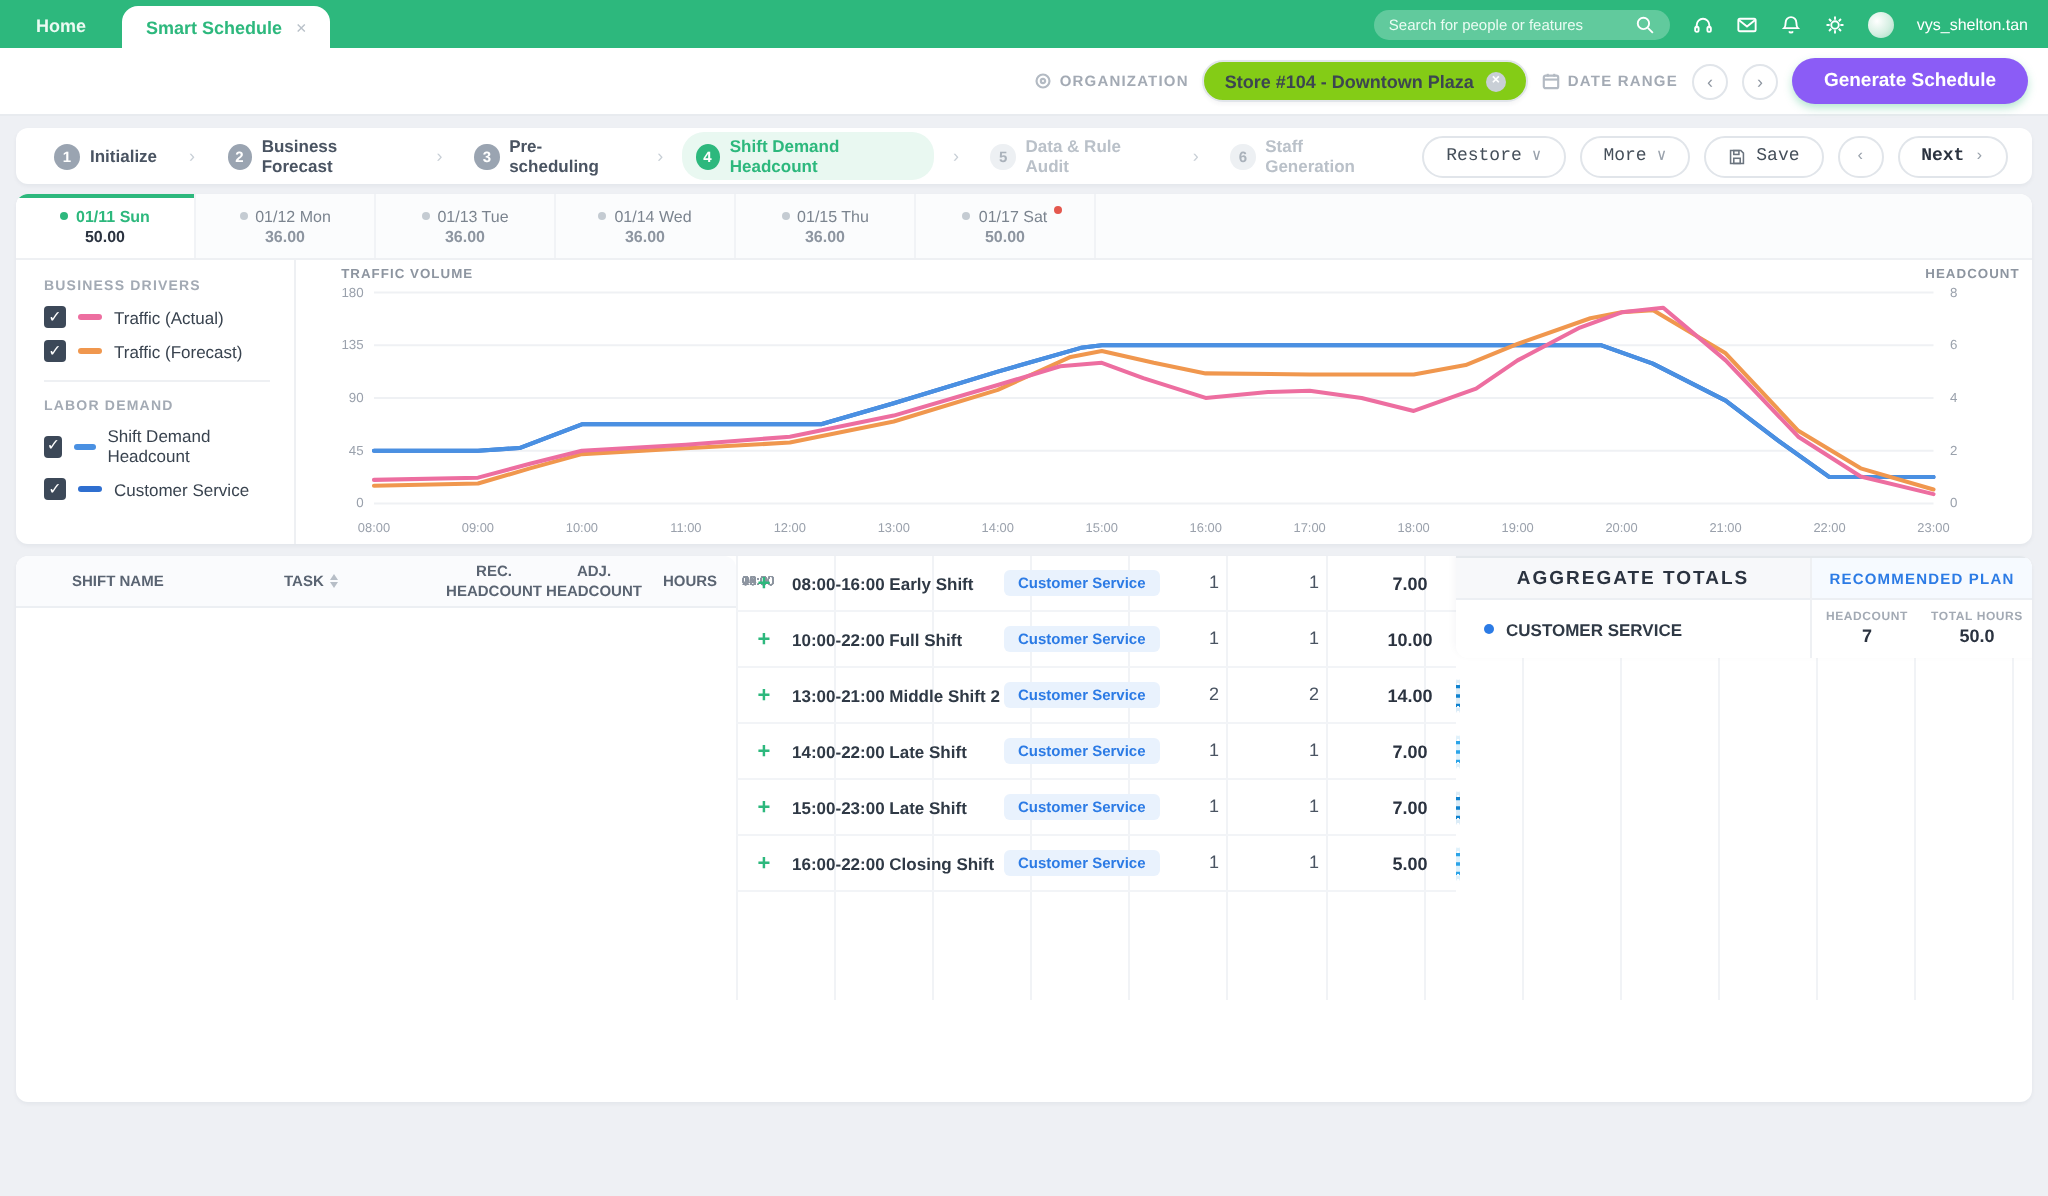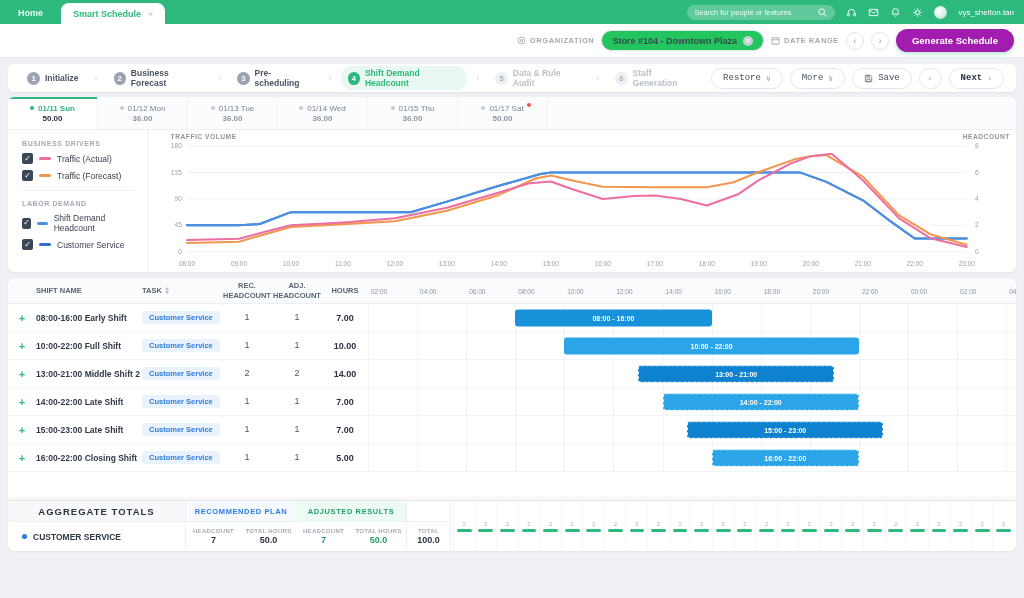--- a/index.html
+++ b/index.html
@@ -28,28 +28,28 @@
   .h-title { font-size:15px; font-weight:bold; letter-spacing:.2px; }
   .wh-badge { display:flex; align-items:center; gap:7px; background:#e9f8f1; border:1px solid #cdeedd;
     border-radius:6px; padding:3px 12px 3px 8px; }
   .wh-ic { width:15px; height:15px; border-radius:50%; background:#d5f2e4; display:flex; align-items:center; justify-content:center; }
   .wh-ic svg { width:10px; height:10px; stroke:#2db87d; fill:none; stroke-width:1.4; }
   .wh-lbl { font-size:6.5px; font-weight:bold; color:#2db87d; letter-spacing:.5px; }
   .wh-val { font-size:12px; font-weight:bold; color:#1d7f58; }
   .h-right { margin-left:auto; display:flex; align-items:center; gap:7px; }
   .cap-lbl { font-size:7.5px; font-weight:bold; color:#a3aab4; letter-spacing:.6px; display:flex; align-items:center; gap:4px; }
   .cap-lbl svg { width:9px; height:9px; stroke:#b3bac3; fill:none; stroke-width:1.2; }
-  .pill { border:1px solid #e1e5ea; border-radius:14px; background:#22c55e; font-size:9px; color:#3c4650;
+  .pill { border:1px solid #e1e5ea; border-radius:14px; background:#84cc16; font-size:9px; color:#3c4650;
     display:flex; align-items:center; height:21px; padding:0 10px; gap:6px; }
   .pill.sel { font-weight:bold; box-shadow:0 1px 2px rgba(30,40,60,.05); }
   .clear-dot { width:10px; height:10px; border-radius:50%; background:#c9cfd6; color:#fff; font-size:7px;
     display:flex; align-items:center; justify-content:center; }
   .nav-sq { width:18px; height:18px; border:1px solid #e1e5ea; border-radius:50%; background:#fff;
     color:#8d95a0; font-size:9px; display:flex; align-items:center; justify-content:center; }
-  .gen-btn { background:#a21caf; color:#fff; font-size:9.5px; font-weight:bold; border:none;
+  .gen-btn { background:#8b5cf6; color:#fff; font-size:9.5px; font-weight:bold; border:none;
     border-radius:14px; height:23px; padding:0 16px; box-shadow:0 2px 4px rgba(45,184,125,.35); }
 
   
   .card { background:#fff; border-radius:6px; margin:0 8px; box-shadow:0 1px 2px rgba(25,35,55,.05); }
 
   
   .stepper { margin-top:6px; height:28px; display:flex; align-items:center; padding:0 12px; gap:9px; }
   .step { display:flex; align-items:center; gap:5px; padding:2px 7px; border-radius:11px; }
   .step .n { width:13px; height:13px; border-radius:50%; font-size:7.5px; display:flex; align-items:center;
     justify-content:center; font-weight:bold; }
@@ -91,21 +91,21 @@
   .lg-item { display:flex; align-items:center; gap:6px; margin-bottom:6px; }
   .cbx { width:11px; height:11px; background:#3c4858; border-radius:2px; color:#fff; font-size:8px;
     display:flex; align-items:center; justify-content:center; line-height:1; }
   .lg-dash { width:12px; height:3px; border-radius:2px; }
   .lg-lbl { font-size:8.5px; color:#39434f; }
   .lg-div { border-top:1px solid #eef0f3; margin:9px 0 9px 0; }
   .chart-area { flex:1; position:relative; }
   .chart-area svg { position:absolute; inset:0; width:100%; height:100%; }
 
   
-  .table-card { margin-top:6px; flex:1; display:flex; flex-direction:column; position:relative; overflow:hidden;
+  .table-card { margin-top:6px; flex:1; display:flex; flex-direction:row; position:relative; overflow:hidden;
     height:273px; }
   .grid-overlay { position:absolute; top:0; bottom:51px; left:360px; right:0; z-index:0; }
   .gline { position:absolute; top:0; bottom:0; width:1px; background:#f1f3f6; }
   .t-head { height:26px; display:flex; align-items:center; background:#fafbfd; border-bottom:1px solid #eceff3;
     position:relative; z-index:1; font-size:7.5px; font-weight:bold; color:#5a6472; border-radius:6px 6px 0 0; }
   .c-plus { width:28px; flex:none; text-align:center; }
   .c-name { width:106px; flex:none; }
   .c-task { width:80px; flex:none; display:flex; align-items:center; gap:3px; }
   .c-rec,.c-adj { width:50px; flex:none; text-align:center; line-height:1.25; }
   .c-hours { width:46px; flex:none; text-align:center; }

